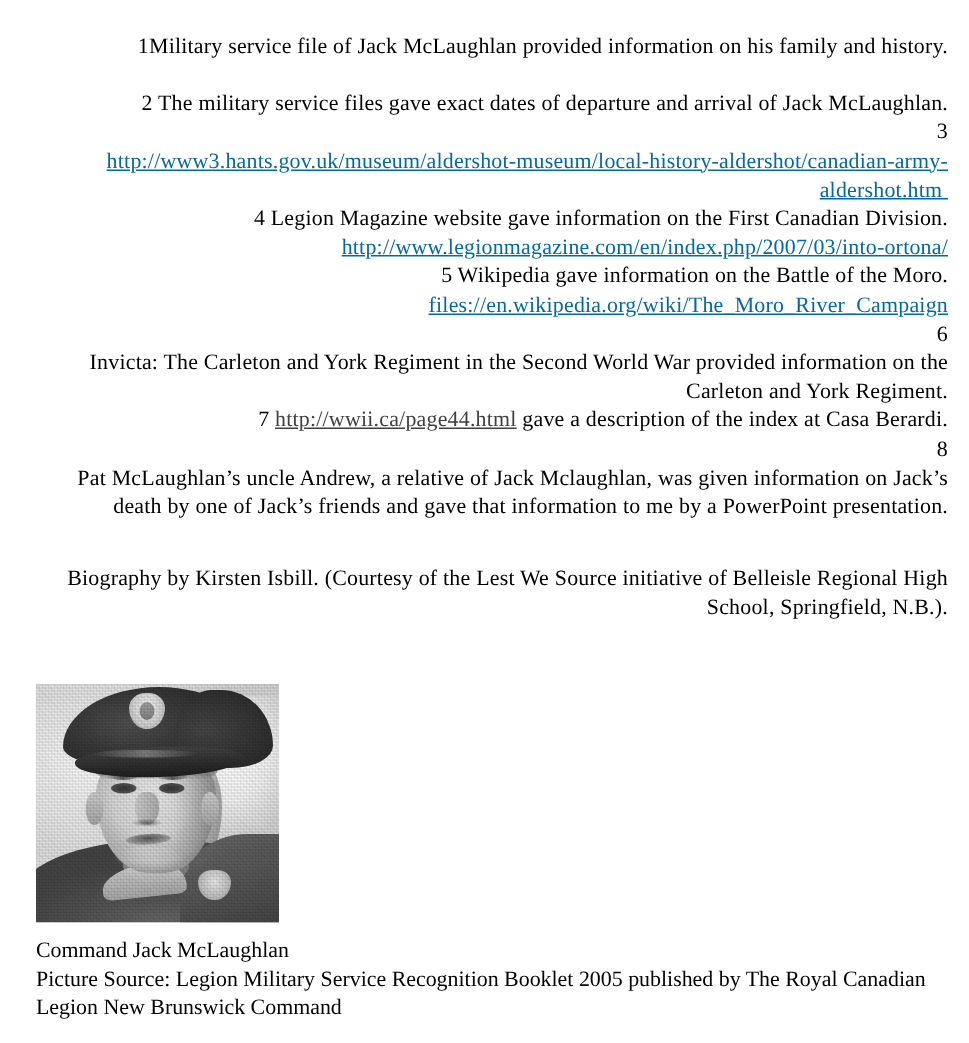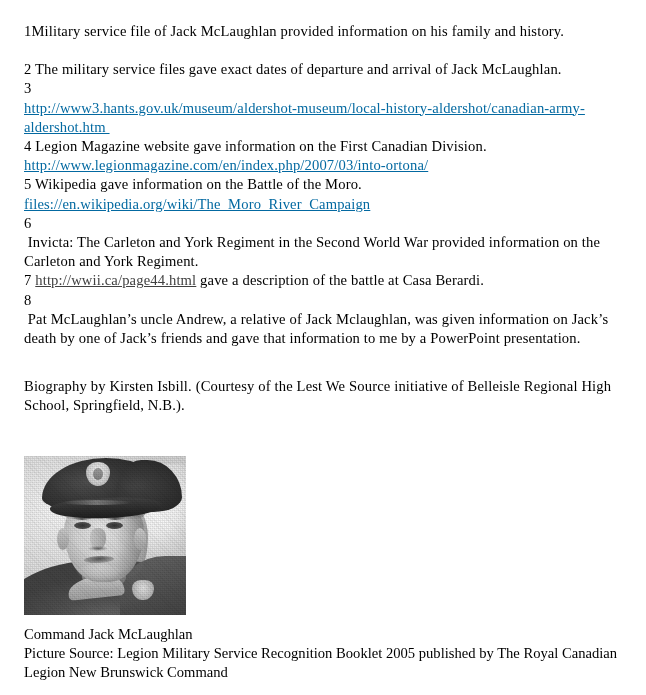--- a/index.html
+++ b/index.html
@@ -22,20 +22,21 @@
     background: #ffffff;
     box-sizing: border-box;
     padding: 22px 14px 0 24px;
   }
   .line {
     font-size: 14.6px;
     line-height: 19.2px;
     white-space: pre-wrap;
     word-wrap: break-word;
     letter-spacing: 0.01em;
+    text-align: right;
   }
   .para {
     margin: 0;
   }
   .gap-lg { height: 19px; }
   .gap-md { height: 10px; }
   .gap-photo-top { height: 40px; }
   a.url, .url {
     color: #0369a1;
     text-decoration: underline;
@@ -286,21 +287,21 @@
 
   <div class="line para">4 Legion Magazine website gave information on the First Canadian Division.</div>
   <div class="line para url">http://www.legionmagazine.com/en/index.php/2007/03/into-ortona/</div>
 
   <div class="line para">5 Wikipedia gave information on the Battle of the Moro.</div>
   <div class="line para url">files://en.wikipedia.org/wiki/The_Moro_River_Campaign</div>
 
   <div class="line para">6</div>
   <div class="line para"> Invicta: The Carleton and York Regiment in the Second World War provided information on the Carleton and York Regiment.</div>
 
-  <div class="line para"><span>7 </span><span class="inline-url">http://wwii.ca/page44.html</span><span> gave a description of the battle at Casa Berardi.</span></div>
+  <div class="line para"><span>7 </span><span class="inline-url">http://wwii.ca/page44.html</span><span> gave a description of the index at Casa Berardi.</span></div>
 
   <div class="line para">8</div>
   <div class="line para"> Pat McLaughlan’s uncle Andrew, a relative of Jack Mclaughlan, was given information on Jack’s death by one of Jack’s friends and gave that information to me by a PowerPoint presentation.</div>
 
   <div class="gap-lg"></div>
   <div class="gap-md"></div>
 
   <div class="line para">Biography by Kirsten Isbill. (Courtesy of the Lest We Source initiative of Belleisle Regional High School, Springfield, N.B.).</div>
 
   <div class="gap-photo-top"></div>

